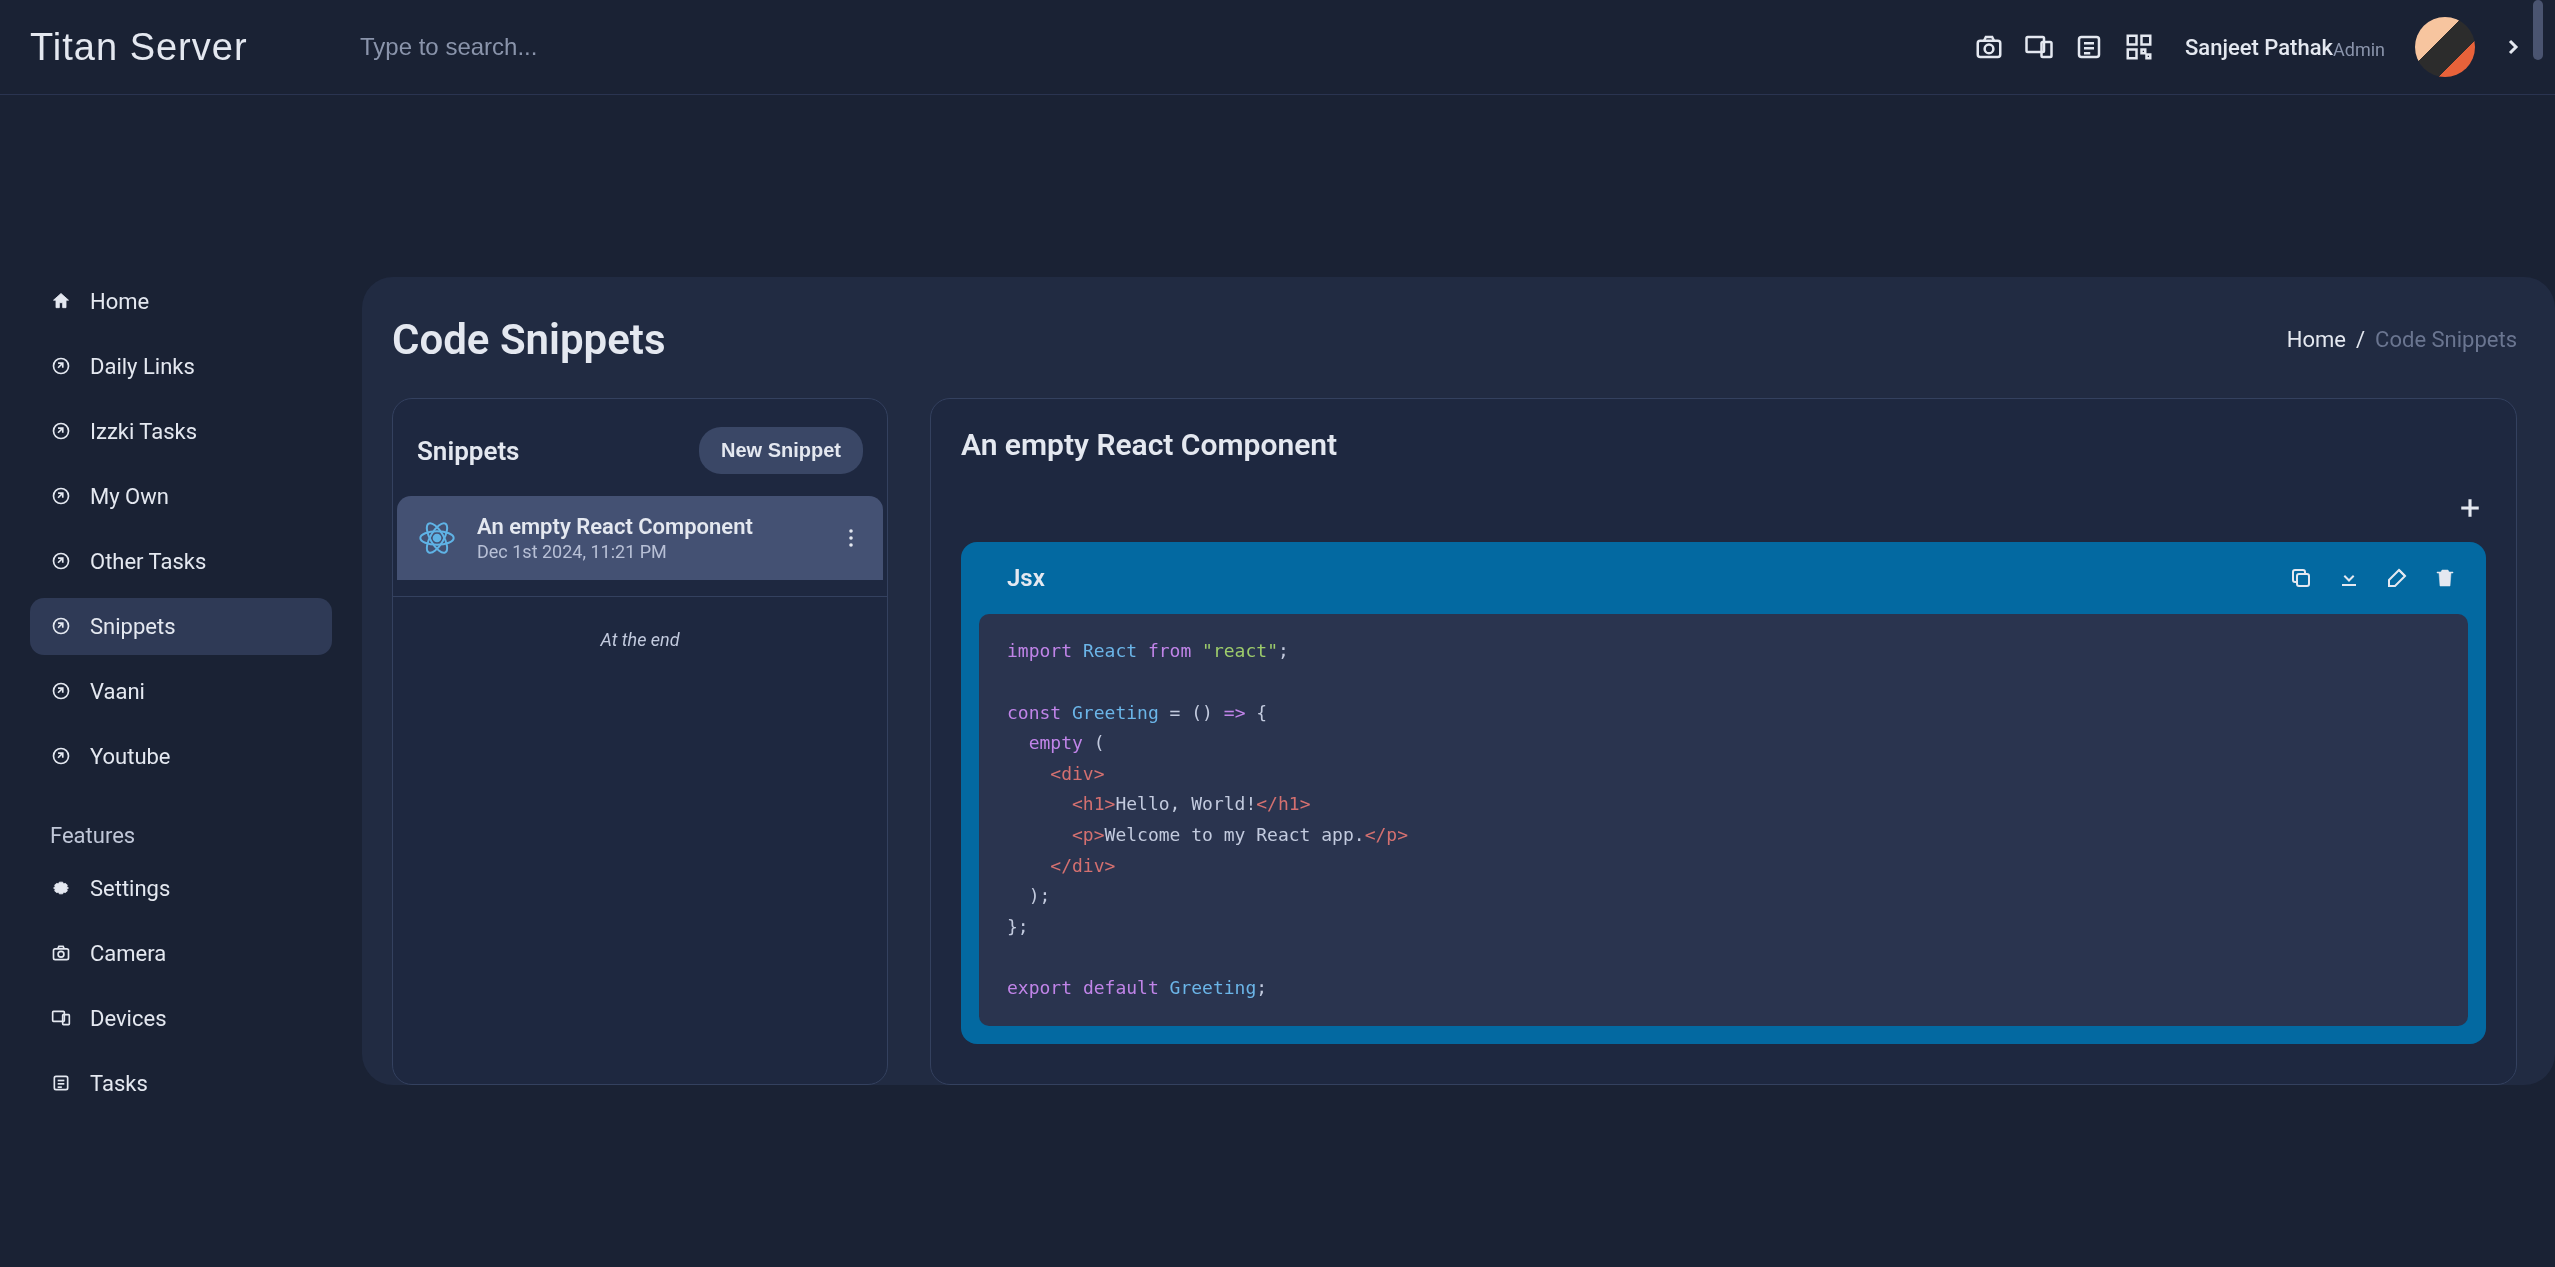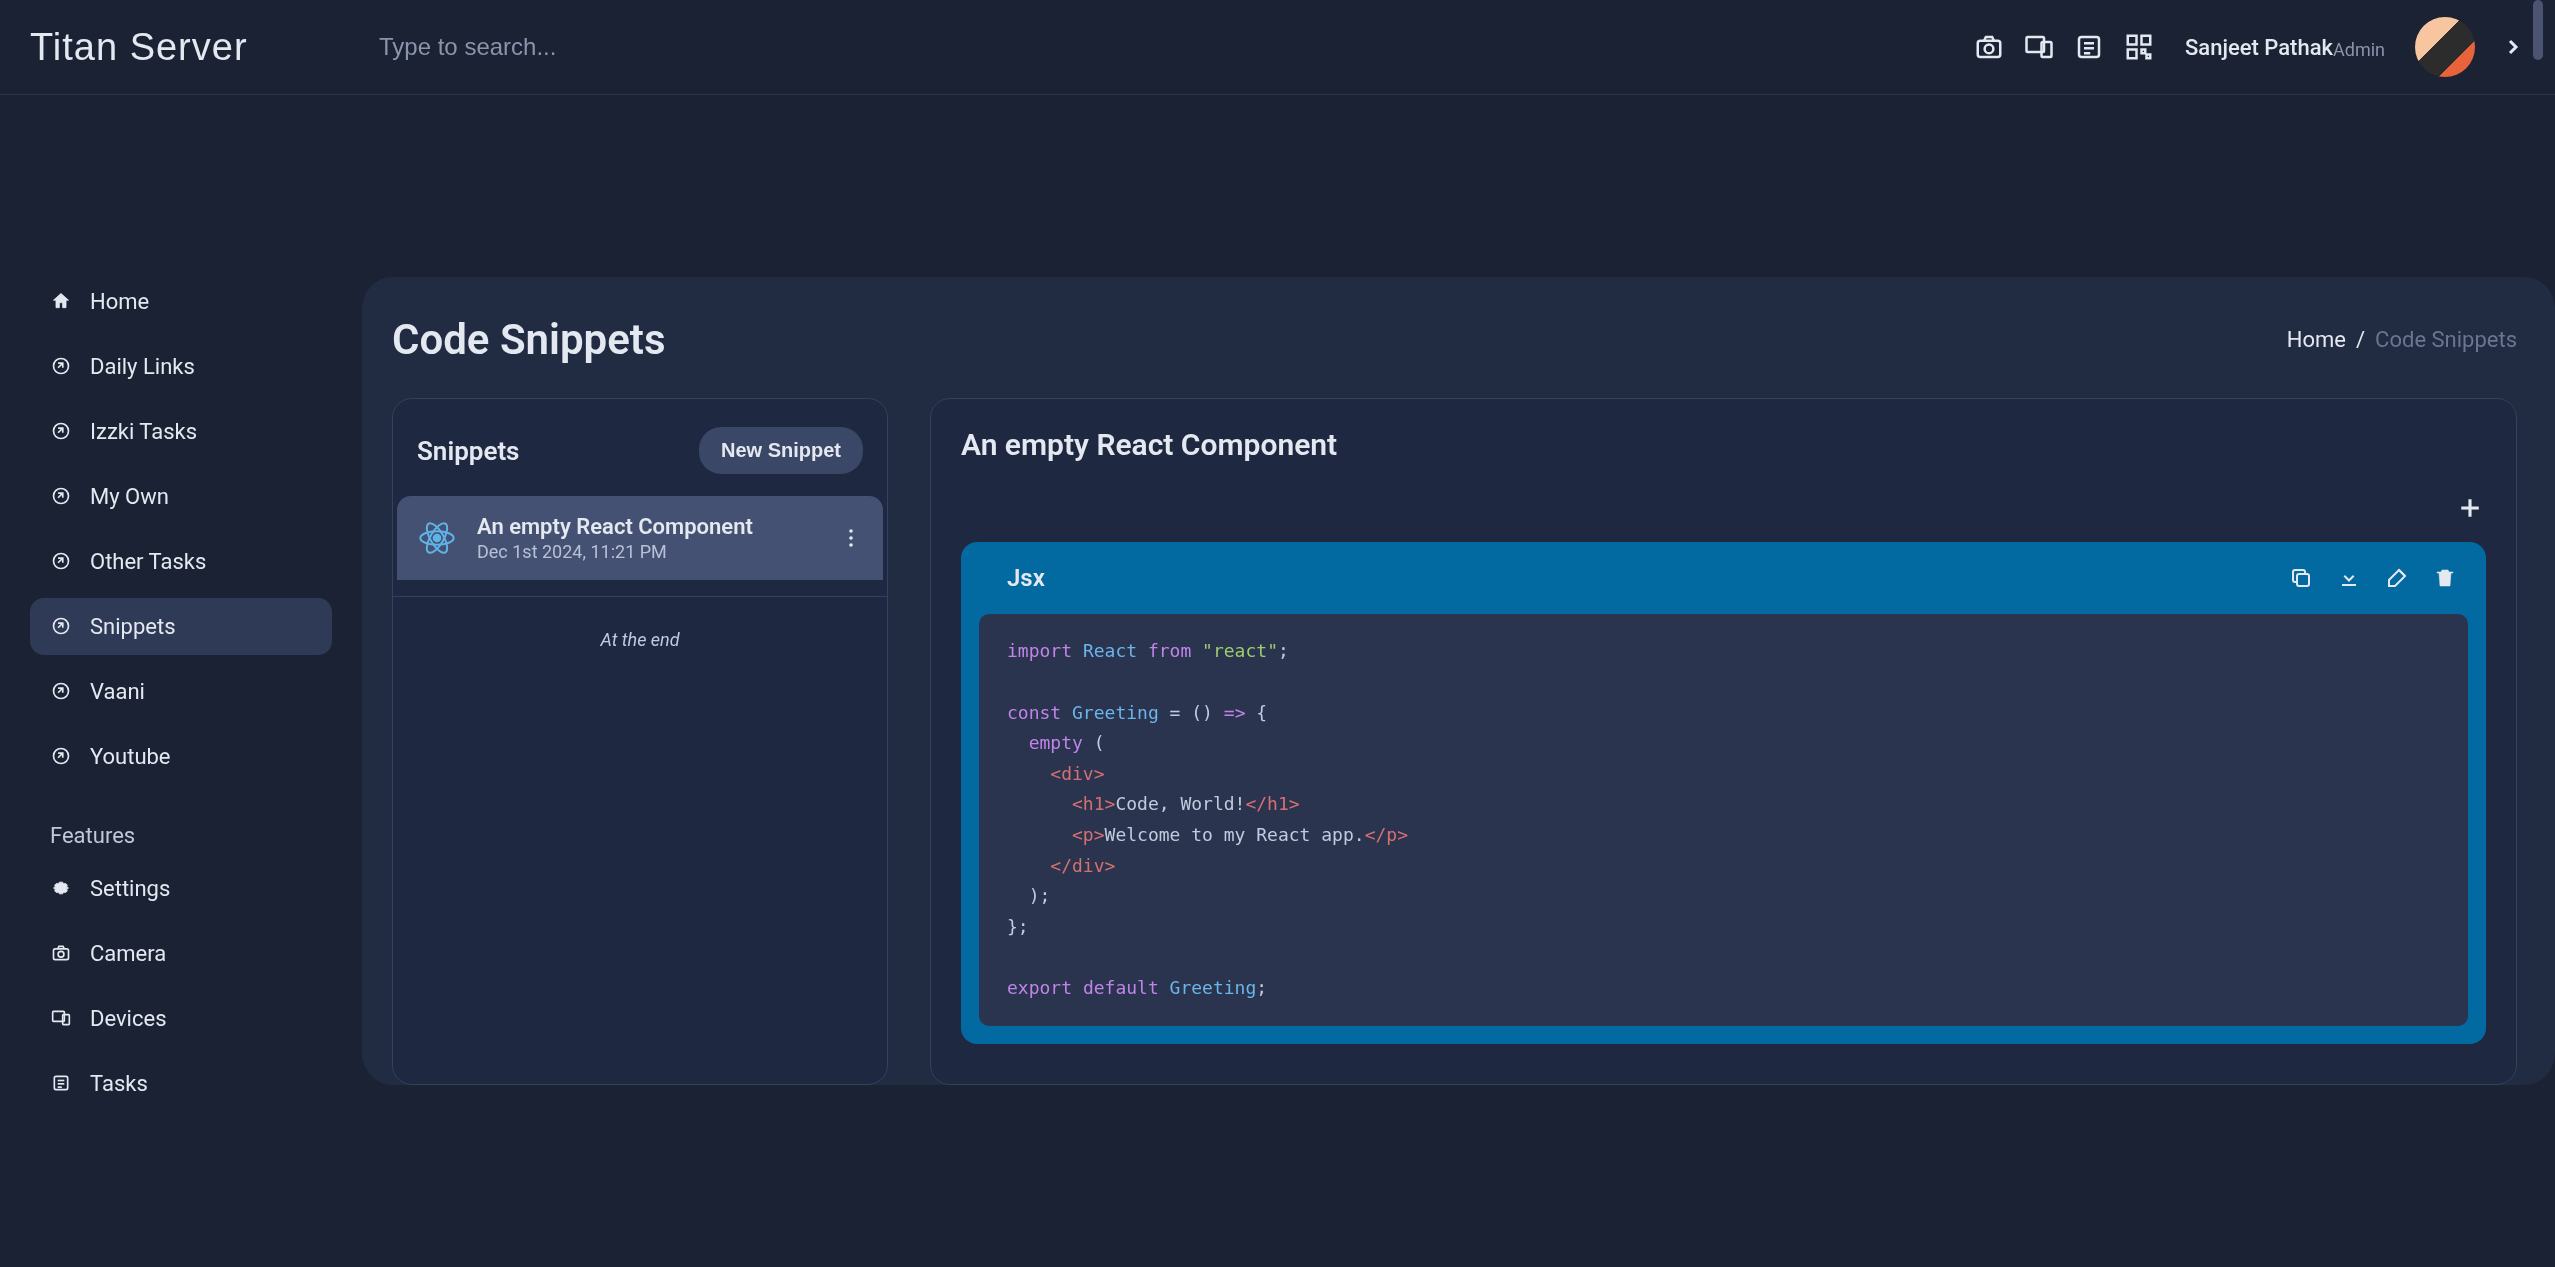--- a/index.html
+++ b/index.html
@@ -11,21 +11,20 @@
       width: 2555px;
       height: 1267px;
     }
     .topbar {
       height: 95px;
       background: #1a2234;
       display: flex;
       align-items: center;
       padding: 0 30px;
       border-bottom: 1px solid #2a3450;
-      gap: 19px;
     }
     .logo {
       font-size: 38px;
       font-weight: 300;
       letter-spacing: 1px;
       font-family: 'Arial', sans-serif;
       width: 330px;
     }
     .search-input {
       flex: 1;
@@ -498,21 +497,21 @@
                     <path d="M6 7h12l-1 13H7L6 7zm3-3h6l1 2H8l1-2zM4 6h16v1H4z"></path>
                   </svg>
               </div>
             </div>
           </div>
           <div class="code-body" id="code-body"><span class="tok-kw">import</span><span class="tok-txt"> </span><span class="tok-id">React</span><span class="tok-txt"> </span><span class="tok-kw">from</span><span class="tok-txt"> </span><span class="tok-str">"react"</span><span class="tok-op">;</span>
 
 <span class="tok-kw">const</span><span class="tok-txt"> </span><span class="tok-id">Greeting</span><span class="tok-txt"> </span><span class="tok-op">=</span><span class="tok-txt"> </span><span class="tok-op">()</span><span class="tok-txt"> </span><span class="tok-kw">=&gt;</span><span class="tok-txt"> </span><span class="tok-op">{</span>
 <span class="tok-txt">  </span><span class="tok-kw">empty</span><span class="tok-txt"> </span><span class="tok-op">(</span>
 <span class="tok-txt">    </span><span class="tok-tag">&lt;div&gt;</span>
-<span class="tok-txt">      </span><span class="tok-tag">&lt;h1&gt;</span><span class="tok-txt">Code, World!</span><span class="tok-tag">&lt;/h1&gt;</span>
+<span class="tok-txt">      </span><span class="tok-tag">&lt;h1&gt;</span><span class="tok-txt">Hello, World!</span><span class="tok-tag">&lt;/h1&gt;</span>
 <span class="tok-txt">      </span><span class="tok-tag">&lt;p&gt;</span><span class="tok-txt">Welcome to my React app.</span><span class="tok-tag">&lt;/p&gt;</span>
 <span class="tok-txt">    </span><span class="tok-tag">&lt;/div&gt;</span>
 <span class="tok-txt">  </span><span class="tok-op">);</span>
 <span class="tok-op">};</span>
 
 <span class="tok-kw">export</span><span class="tok-txt"> </span><span class="tok-kw">default</span><span class="tok-txt"> </span><span class="tok-id">Greeting</span><span class="tok-op">;</span>
 </div>
         </div>
       </div>
     </div>

